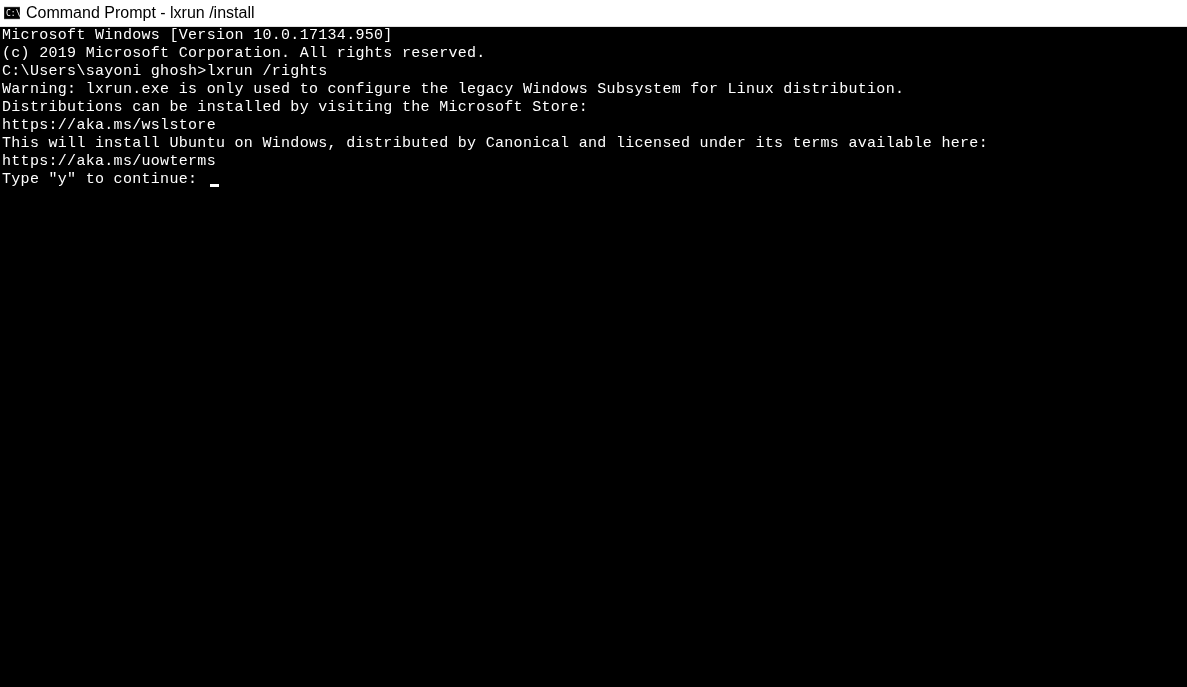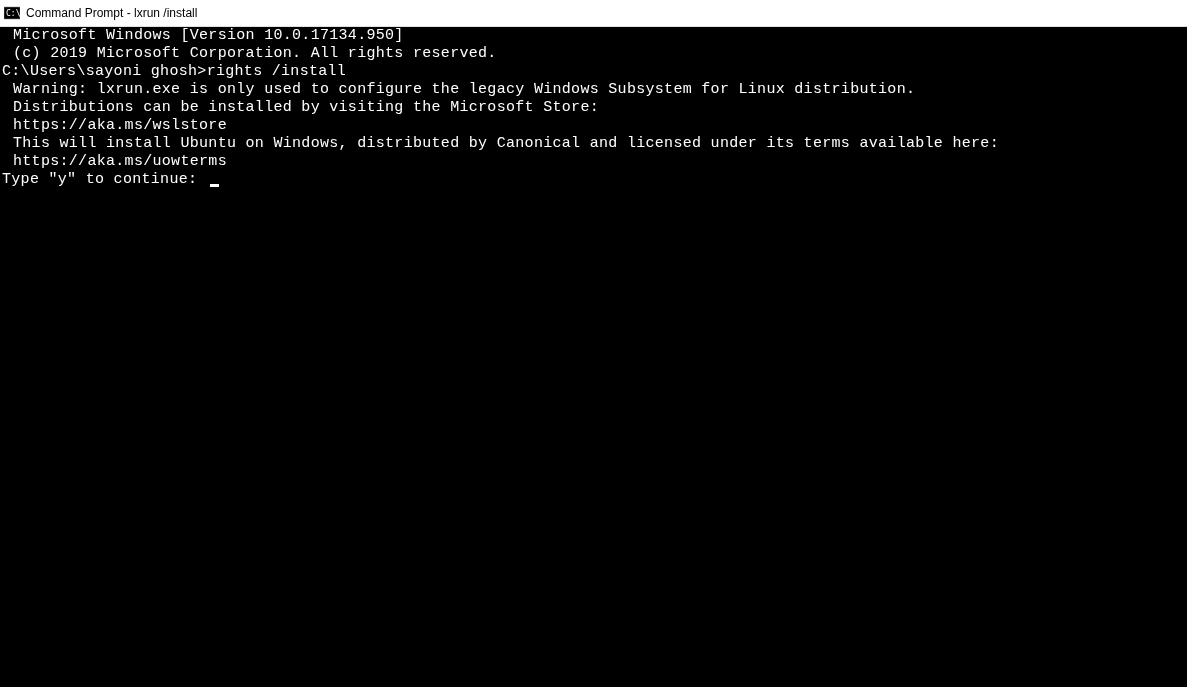--- a/index.html
+++ b/index.html
@@ -29,39 +29,38 @@
       display: flex;
       align-items: center;
       justify-content: center;
     }
     .titlebar-icon svg {
       width: 16px;
       height: 16px;
     }
     .titlebar-text {
       font-family: "Segoe UI", Tahoma, sans-serif;
-      font-size: 12px;
+      font-size: 16px;
       color: #000000;
       text-align: right;
     }
     .terminal {
       background: #000000;
       color: #ffffff;
       width: 100%;
       height: calc(100% - 27px);
       padding: 0px 2px;
       font-family: "Consolas", "Courier New", monospace;
       font-size: 15px;
       line-height: 18px;
       white-space: pre;
       letter-spacing: 0.3px;
     }
     .terminal-line {
       display: block;
-      margin-left: 11px;
     }
     .prompt-input-line {
       display: inline-block;
     }
     .cursor {
       display: inline-block;
       width: 9px;
       height: 3px;
       background: #ffffff;
       vertical-align: bottom;
@@ -79,14 +78,14 @@
 <div class="titlebar">
   <span class="titlebar-icon">
     <svg viewBox="0 0 16 16">
       <rect x="0" y="2" width="16" height="12" fill="#000000" stroke="#888888" stroke-width="0.5"></rect>
       <text x="2" y="11" font-size="8" fill="#ffffff" font-family="monospace">C:\</text>
     </svg>
   </span>
   <span class="titlebar-text">Command Prompt - lxrun  /install</span>
 </div>
 
-<div class="terminal"><span class="terminal-line">Microsoft Windows [Version 10.0.17134.950]</span><span class="terminal-line">(c) 2019 Microsoft Corporation. All rights reserved.</span><span class="terminal-line"></span><span class="prompt-input-line"><span>C:\Users\sayoni ghosh&gt;</span><span>rights /install</span></span>
+<div class="terminal"><span class="terminal-line">Microsoft Windows [Version 10.0.17134.950]</span><span class="terminal-line">(c) 2019 Microsoft Corporation. All rights reserved.</span><span class="terminal-line"></span><span class="prompt-input-line"><span>C:\Users\sayoni ghosh&gt;</span><span>lxrun /rights</span></span>
 <span class="terminal-line">Warning: lxrun.exe is only used to configure the legacy Windows Subsystem for Linux distribution.</span><span class="terminal-line">Distributions can be installed by visiting the Microsoft Store:</span><span class="terminal-line">https://aka.ms/wslstore</span><span class="terminal-line"></span><span class="terminal-line">This will install Ubuntu on Windows, distributed by Canonical and licensed under its terms available here:</span><span class="terminal-line">https://aka.ms/uowterms</span><span class="terminal-line"></span><span class="prompt-input-line"><span>Type "y" to continue: </span><span class="cursor"></span></span></div>
 
 </body></html>

